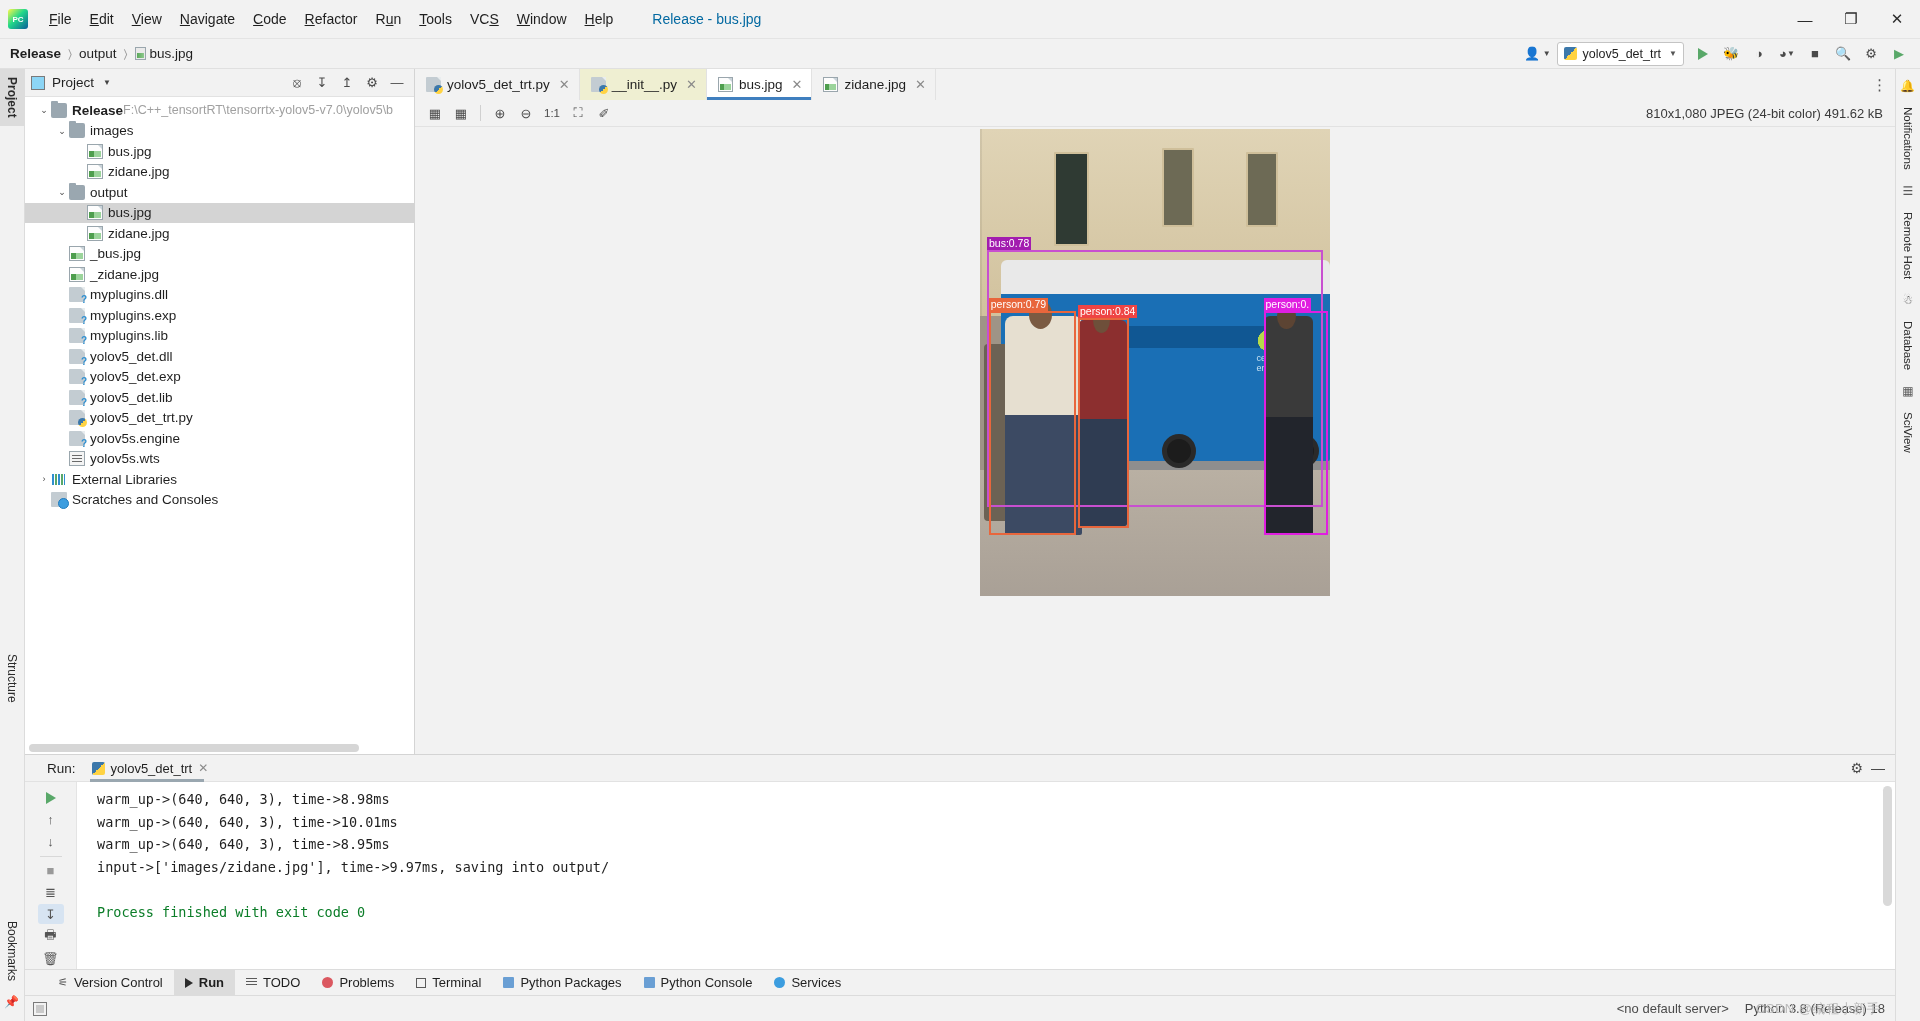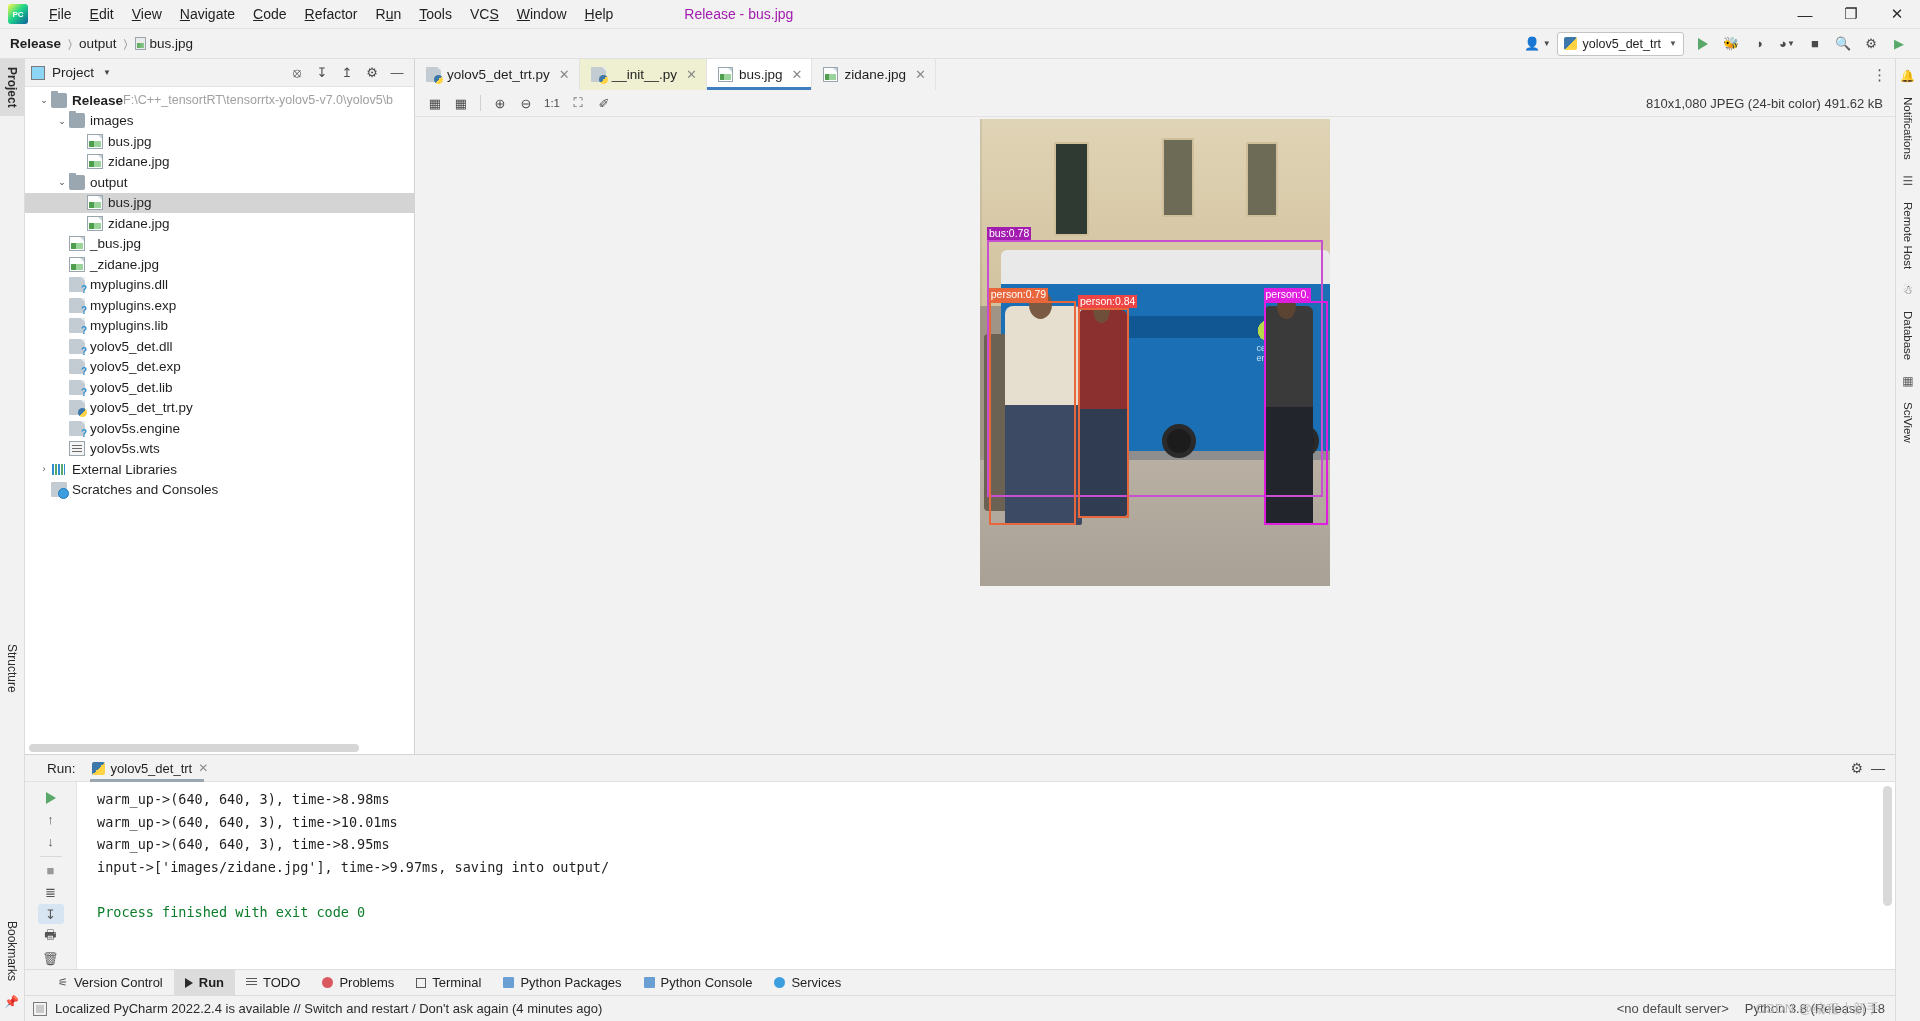--- a/index.html
+++ b/index.html
@@ -6,38 +6,38 @@
   html, body {
     width: 1920px; height: 1021px;
     font-family: "Liberation Sans", sans-serif;
     font-size: 13px; color: #1f1f1f;
     background: #f2f2f2; overflow: hidden;
   }
   .app { position: relative; width: 1920px; height: 1021px; display: flex; flex-direction: column; }
 
   
   .titlebar {
-    height: 29px; background: #f2f2f2; display: flex; align-items: center;
+    height: 39px; background: #f2f2f2; display: flex; align-items: center;
     border-bottom: 1px solid #e4e4e4; flex: none; padding-left: 8px;
   }
   .appicon {
     width: 20px; height: 20px; margin-right: 12px; border-radius: 3px;
     background: linear-gradient(135deg,#fcf84a 0%,#21d789 45%,#0a5d9b 100%);
     position: relative; flex: none;
   }
   .appicon:after {
     content:"PC"; position:absolute; inset:0; color:#fff; font-size:8px;
     font-weight:bold; display:flex; align-items:center; justify-content:center;
   }
   .menubar { display: flex; align-items: center; }
   .menuitem {
     padding: 5px 9px; font-size: 14px; color: #1f1f1f; cursor: default; white-space: nowrap;
   }
   .menuitem u { text-decoration: underline; }
-  .wintitle { margin-left: 62px; font-size: 14px; color: #a21caf; }
+  .wintitle { margin-left: 30px; font-size: 14px; color: #0369a1; }
   .winbtns { margin-left: auto; display: flex; height: 33px; }
   .winbtn {
     width: 46px; display: flex; align-items: center; justify-content: center;
     font-size: 15px; color: #2b2b2b; cursor: default;
   }
 
   
   .navbar {
     height: 30px; display: flex; align-items: center; background: #f2f2f2;
     padding-left: 10px; flex: none; border-bottom: 1px solid #e0e0e0;
@@ -679,21 +679,20 @@
           <div class="twitem">
             <span class="tw-ico">
               <span class="dot-blue"></span>
             </span>
             <span>Services</span>
           </div>
         </div>
 
       <div class="status">
         <div class="st-ico"></div>
-        <span>Localized PyCharm 2022.2.4 is available // Switch and restart / Don't ask again (4 minutes ago)</span>
         <div class="right">
           <span>&lt;no default server&gt;</span>
           <span>Python 3.8 (Release) 18</span>
         </div>
       </div>
     </div>
 
     <div class="rail-right">
       <div class="rr-ico">🔔</div>
       <div class="rv">Notifications</div>

